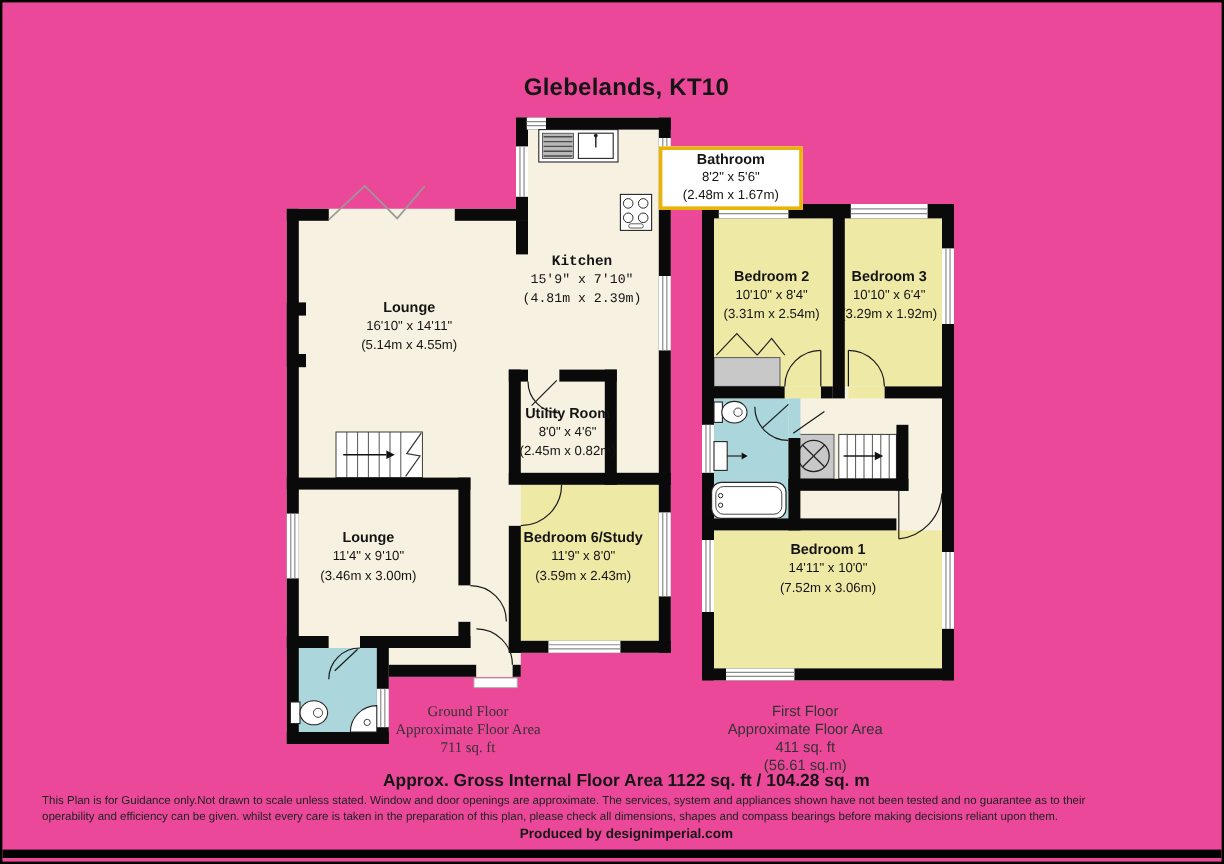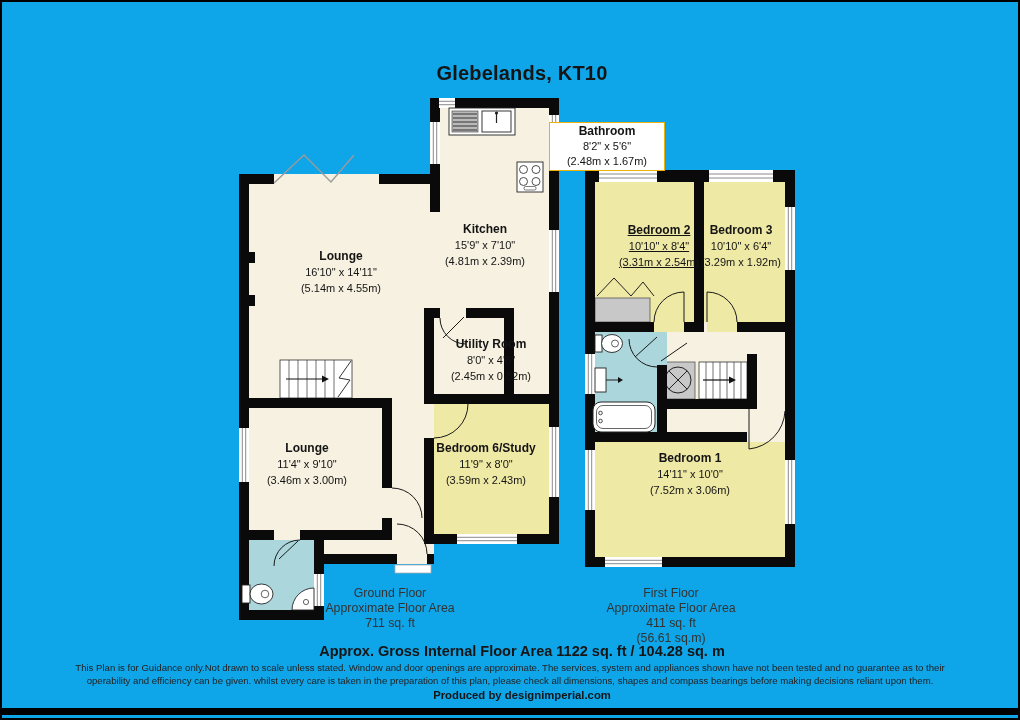--- a/index.html
+++ b/index.html
@@ -1,31 +1,31 @@
 <!DOCTYPE html>
 <html><head>
 <meta charset="utf-8">
 <style>
   html,body{margin:0;padding:0;background:#fff;}
   .page{
     position:relative;width:1016px;height:716px;
-    border:2px solid #000;background:#0ea5e9;overflow:hidden;
+    border:2px solid #000;background:#ec4899;overflow:hidden;
     font-family:"Liberation Sans", sans-serif;color:#111;
   }
   .plan-svg{position:absolute;left:0;top:0;width:1016px;height:716px;}
   .title{
     position:absolute;left:20px;top:60px;width:1000px;text-align:center;
     font-size:20px;font-weight:bold;color:#151515;letter-spacing:.2px;
   }
   .room-label{position:absolute;text-align:center;line-height:16px;font-size:11px;color:#141414;}
   .room-label .rn{font-weight:bold;font-size:12px;}
-  .room-label.boxed{background:#fff;border:1px solid #eab308;padding:1px 3px;line-height:15px;}
+  .room-label.boxed{background:#fff;border:3px solid #eab308;padding:1px 3px;line-height:15px;}
   .summary{position:absolute;text-align:center;font-size:12.3px;line-height:15px;color:#333;}
   .total-line{position:absolute;left:20px;top:641px;width:1000px;text-align:center;font-size:14.5px;font-weight:bold;color:#151515;}
-  .disclaimer{position:absolute;left:33px;top:659px;width:950px;text-align:center;font-size:9.6px;line-height:13.2px;color:#222;}
+  .disclaimer{position:absolute;left:33px;top:659px;width:950px;text-align:left;font-size:9.6px;line-height:13.2px;color:#222;}
   .produced{position:absolute;left:20px;top:687px;width:1000px;text-align:center;font-size:11.3px;font-weight:bold;color:#151515;}
   .bottom-bar{position:absolute;left:0;right:0;bottom:3px;height:7px;background:#000;}
 </style>
 </head>
 <body>
 
 <div class="page">
 
   <svg class="plan-svg" viewBox="0 0 1016 716">
 
@@ -272,33 +272,33 @@
         <rect x="591" y="400" width="62" height="30" rx="8" fill="#fff" stroke="#222" stroke-width="1"></rect>
         <rect x="594.5" y="403.5" width="55" height="23" rx="6.5" fill="none" stroke="#222" stroke-width="0.7"></rect>
         <circle cx="598.5" cy="411" r="1.8" fill="none" stroke="#222" stroke-width="0.8"></circle>
         <circle cx="598.5" cy="419" r="1.8" fill="none" stroke="#222" stroke-width="0.8"></circle>
       </g>
     </g>
   </svg>
 
   <div class="title">Glebelands, KT10</div>
 
-  <div class="room-label" style="left:403px;top:219px;width:160px;">
+  <div class="room-label" style="left:403px;top:208px;width:160px;font-family:Liberation Mono, monospace;">
     <div class="rn">Kitchen</div>
     <div>15'9" x 7'10"</div>
     <div>(4.81m x 2.39m)</div>
   </div>
 
   <div class="room-label" style="left:259px;top:246px;width:160px;">
     <div class="rn">Lounge</div>
     <div>16'10" x 14'11"</div>
     <div>(5.14m x 4.55m)</div>
   </div>
 
-  <div class="room-label" style="left:409px;top:334px;width:160px;">
+  <div class="room-label" style="left:391px;top:334px;width:160px;">
     <div class="rn">Utility Room</div>
     <div>8'0" x 4'6"</div>
     <div>(2.45m x 0.82m)</div>
   </div>
 
   <div class="room-label" style="left:404px;top:438px;width:160px;">
     <div class="rn">Bedroom 6/Study</div>
     <div>11'9" x 8'0"</div>
     <div>(3.59m x 2.43m)</div>
   </div>
@@ -308,39 +308,39 @@
     <div>11'4" x 9'10"</div>
     <div>(3.46m x 3.00m)</div>
   </div>
 
   <div class="room-label boxed" style="left:547px;top:120px;width:108px;">
     <div class="rn">Bathroom</div>
     <div>8'2" x 5'6"</div>
     <div>(2.48m x 1.67m)</div>
   </div>
 
-  <div class="room-label" style="left:577px;top:220px;width:160px;text-decoration:underline;">
+  <div class="room-label" style="left:561px;top:220px;width:160px;">
     <div class="rn">Bedroom 2</div>
     <div>10'10" x 8'4"</div>
     <div>(3.31m x 2.54m)</div>
   </div>
 
   <div class="room-label" style="left:659px;top:220px;width:160px;">
     <div class="rn">Bedroom 3</div>
     <div>10'10" x 6'4"</div>
     <div>(3.29m x 1.92m)</div>
   </div>
 
   <div class="room-label" style="left:608px;top:448px;width:160px;">
     <div class="rn">Bedroom 1</div>
     <div>14'11" x 10'0"</div>
     <div>(7.52m x 3.06m)</div>
   </div>
 
-  <div class="summary" style="left:288px;top:584px;width:200px;">
+  <div class="summary" style="left:288px;top:584px;width:200px;font-family:Liberation Serif, serif;">
     <div>Ground Floor</div>
     <div>Approximate Floor Area</div>
     <div>711 sq. ft</div>
   </div>
 
   <div class="summary" style="left:569px;top:584px;width:200px;">
     <div>First Floor</div>
     <div>Approximate Floor Area</div>
     <div>411 sq. ft</div>
     <div>(56.61 sq.m)</div>

